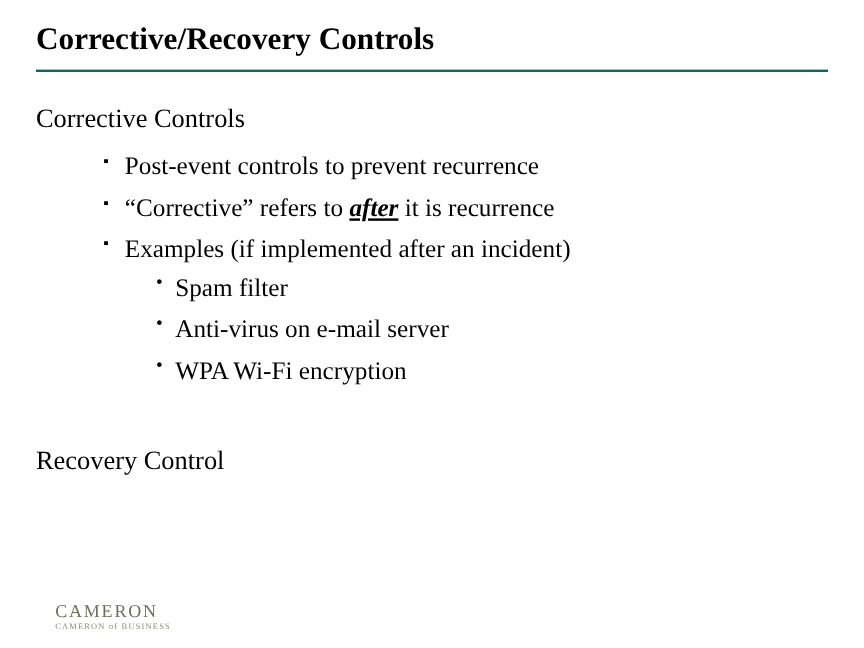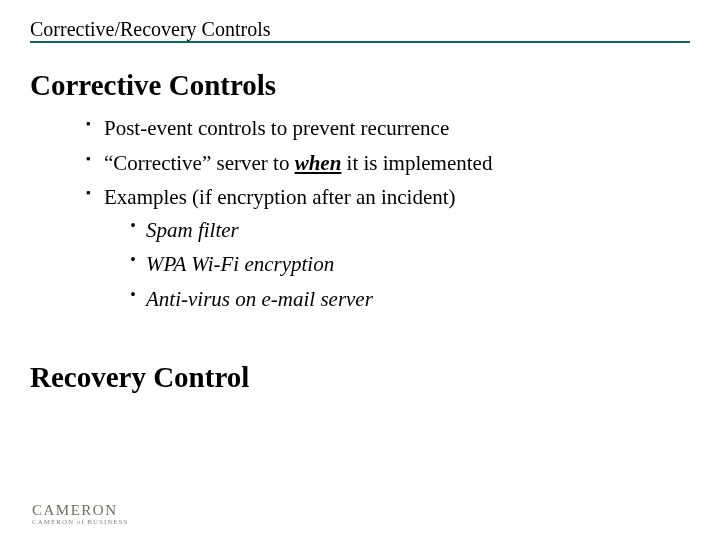--- a/index.html
+++ b/index.html
@@ -9,31 +9,32 @@
     background: #ffffff;
     font-family: "Times New Roman", Times, serif;
     color: #000;
     position: relative;
     overflow: hidden;
   }
   .slide {
     padding: 18px 30px 0 30px;
   }
   .title {
-    font-size: 20px;
-    font-weight: 400;
+    font-size: 26px;
+    font-weight: 700;
+    margin-bottom: 10px;
   }
   .hr {
     border: none;
     border-top: 2px solid #0b6a5a;
     margin-bottom: 26px;
   }
   .section-heading {
-    font-size: 29px;
-    font-weight: 700;
+    font-size: 22px;
+    font-weight: 400;
     margin-bottom: 10px;
     margin-top: 6px;
   }
   .section-heading.second {
     margin-top: 46px;
   }
   ul.lvl1 {
     list-style: none;
     padding-left: 56px;
     font-size: 21px;
@@ -48,21 +49,20 @@
     content: "▪";
     position: absolute;
     left: 0;
     top: 0;
     font-size: 13px;
     line-height: 1.9;
   }
   ul.lvl2 {
     list-style: none;
     padding-left: 26px;
-    font-style: italic;
   }
   ul.lvl2 > li {
     position: relative;
     padding-left: 16px;
     margin-bottom: 2px;
   }
   ul.lvl2 > li::before {
     content: "•";
     position: absolute;
     left: 0;
@@ -70,21 +70,21 @@
     font-size: 16px;
     line-height: 1.55;
   }
   .emph {
     font-style: italic;
     font-weight: bold;
     text-decoration: underline;
   }
   .logo {
     position: absolute;
-    left: 32px;
+    left: 46px;
     bottom: 14px;
     font-family: "Times New Roman", serif;
     color: #777;
     line-height: 1.05;
   }
   .logo .big {
     font-size: 15px;
     letter-spacing: 1.5px;
     color: #6f6f5f;
   }
@@ -98,28 +98,28 @@
 <body>
 
 <div class="slide">
   <h1 class="title">Corrective/Recovery Controls</h1>
   <hr class="hr">
 
   <h2 class="section-heading">Corrective Controls</h2>
   <ul class="lvl1">
     <li>Post-event controls to prevent recurrence</li>
     <li>
-      <span>“Corrective” server to </span><span class="emph">when</span><span> it is implemented</span>
+      <span>“Corrective” refers to </span><span class="emph">after</span><span> it is recurrence</span>
     </li>
     <li>
-      <span>Examples (if encryption after an incident)</span>
+      <span>Examples (if implemented after an incident)</span>
       <ul class="lvl2">
         <li>Spam filter</li>
+        <li>Anti-virus on e-mail server</li>
         <li>WPA Wi-Fi encryption</li>
-        <li>Anti-virus on e-mail server</li>
       </ul>
     </li>
   </ul>
 
   <h2 class="section-heading second">Recovery Control</h2>
 </div>
 
 <div class="logo">
   <div class="big">CAMERON</div>
   <div class="small">CAMERON of BUSINESS</div>

